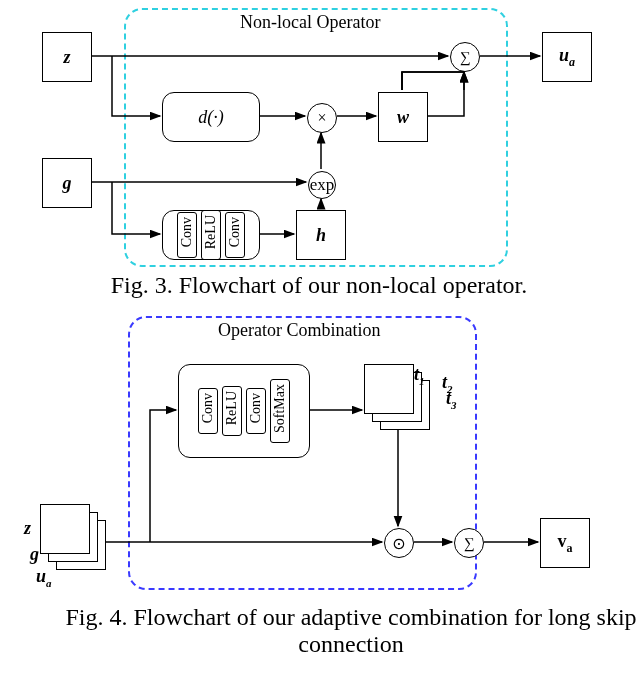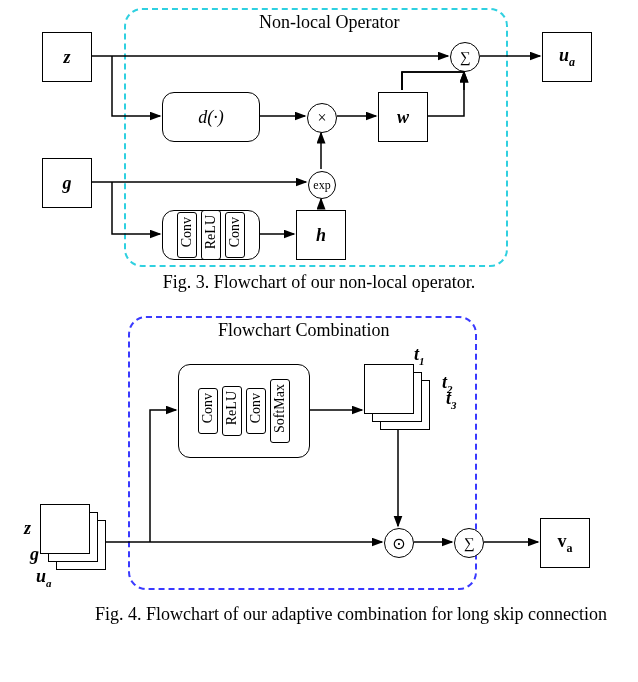--- a/index.html
+++ b/index.html
@@ -39,21 +39,21 @@
     background: transparent;
   }
   .label {
     position: absolute;
     font-size: 18px;
   }
   .caption {
     position: absolute;
     width: 100%;
     text-align: center;
-    font-size: 18px;
+    font-size: 24px;
   }
   svg.arrows {
     position: absolute;
     left: 0; top: 0;
     pointer-events: none;
   }
   .vtext {
     writing-mode: vertical-rl;
     transform: rotate(180deg);
     font-size: 14px;
@@ -73,21 +73,21 @@
   .stack-plane {
     position: absolute;
     border: 1.5px solid #000;
     background: #fff;
   }
 </style>
 </head>
 <body>
 
 <div class="dashed-region" style="left:124px; top:8px; width:380px; height:255px; border-color:#2fd0e0;"></div>
-<div class="label" style="left:259px; top:12px;">Non-local Operator</div>
+<div class="label" style="left:240px; top:12px;">Non-local Operator</div>
 
 <div class="box bold" style="left:42px; top:32px; width:48px; height:48px;">
   <span style="font-style:italic;">z</span>
 </div>
 
 <div class="box bold" style="left:42px; top:158px; width:48px; height:48px;">
   <span style="font-style:italic;">g</span>
 </div>
 
 <div class="box rounded" style="left:162px; top:92px; width:96px; height:48px; font-style:italic;">
@@ -99,21 +99,21 @@
     <div class="conv-cell"><span class="vtext">Conv</span></div>
     <div class="conv-cell"><span class="vtext">ReLU</span></div>
     <div class="conv-cell"><span class="vtext">Conv</span></div>
   </div>
 </div>
 
 <div class="box bold" style="left:296px; top:210px; width:48px; height:48px;">
   <span style="font-style:italic;">h</span>
 </div>
 
-<div class="circle" style="left:308px; top:171px; width:26px; height:26px; font-size:12px;">
+<div class="circle" style="left:308px; top:171px; width:26px; height:26px; font-size:17px;">
   <span>exp</span>
 </div>
 
 <div class="circle" style="left:307px; top:103px; width:28px; height:28px; font-size:16px;">
   <span>×</span>
 </div>
 
 <div class="box bold" style="left:378px; top:92px; width:48px; height:48px;">
   <span style="font-style:italic;">w</span>
 </div>
@@ -190,21 +190,21 @@
     <marker id="ah3" markerWidth="8" markerHeight="8" refX="7" refY="3" orient="auto">
       <path d="M0,0 L8,3 L0,6 Z" fill="#000"></path>
     </marker>
   </defs>
   <polyline points="428,116 464,116 464,72" fill="none" stroke="#000" stroke-width="1.5" marker-end="url(#ah3)"></polyline>
 </svg>
 
 <div class="caption" style="top:272px;">Fig. 3. Flowchart of our non-local operator.</div>
 
 <div class="dashed-region" style="left:128px; top:316px; width:345px; height:270px; border-color:#3a3aff;"></div>
-<div class="label" style="left:218px; top:320px;">Flowchart Combination</div>
+<div class="label" style="left:218px; top:320px;">Operator Combination</div>
 
 <div class="stack-plane" style="left:56px; top:520px; width:48px; height:48px;"></div>
 <div class="stack-plane" style="left:48px; top:512px; width:48px; height:48px;"></div>
 <div class="stack-plane" style="left:40px; top:504px; width:48px; height:48px;"></div>
 <div class="label bold" style="left:24px; top:518px; font-style:italic; font-weight:bold;">z</div>
 <div class="label" style="left:30px; top:544px; font-style:italic; font-weight:bold;">g</div>
 <div class="label" style="left:36px; top:566px; font-style:italic; font-weight:bold;">
   <span>u</span><sub style="font-size:11px;">a</sub>
 </div>
 
@@ -213,21 +213,21 @@
     <div class="conv-cell"><span class="vtext">Conv</span></div>
     <div class="conv-cell"><span class="vtext">ReLU</span></div>
     <div class="conv-cell"><span class="vtext">Conv</span></div>
     <div class="conv-cell"><span class="vtext">SoftMax</span></div>
   </div>
 </div>
 
 <div class="stack-plane" style="left:380px; top:380px; width:48px; height:48px;"></div>
 <div class="stack-plane" style="left:372px; top:372px; width:48px; height:48px;"></div>
 <div class="stack-plane" style="left:364px; top:364px; width:48px; height:48px;"></div>
-<div class="label" style="left:414px; top:344px; font-style:italic; font-weight:bold;">
+<div class="label" style="left:414px; top:364px; font-style:italic; font-weight:bold;">
   <span>t</span><sub style="font-size:11px;">1</sub>
 </div>
 <div class="label" style="left:430px; top:372px; font-style:italic; font-weight:bold;margin-left:12px;">
   <span>t</span><sub style="font-size:11px;">2</sub>
 </div>
 <div class="label" style="left:446px; top:388px; font-style:italic; font-weight:bold;">
   <span>t</span><sub style="font-size:11px;">3</sub>
 </div>
 
 <div class="circle" style="left:384px; top:528px; width:28px; height:28px; font-size:16px;">

